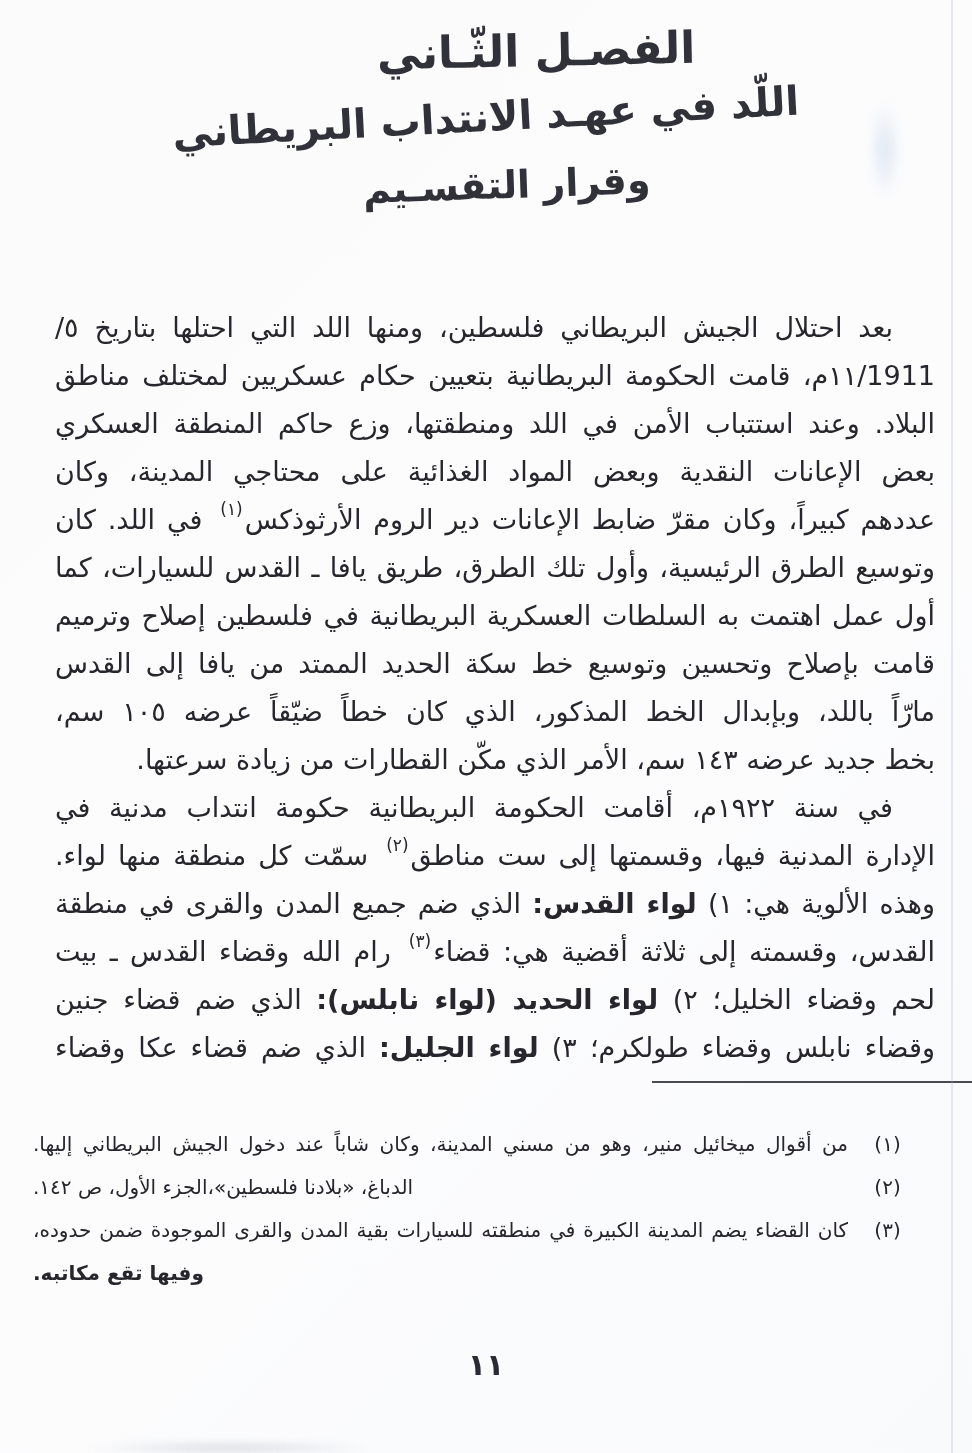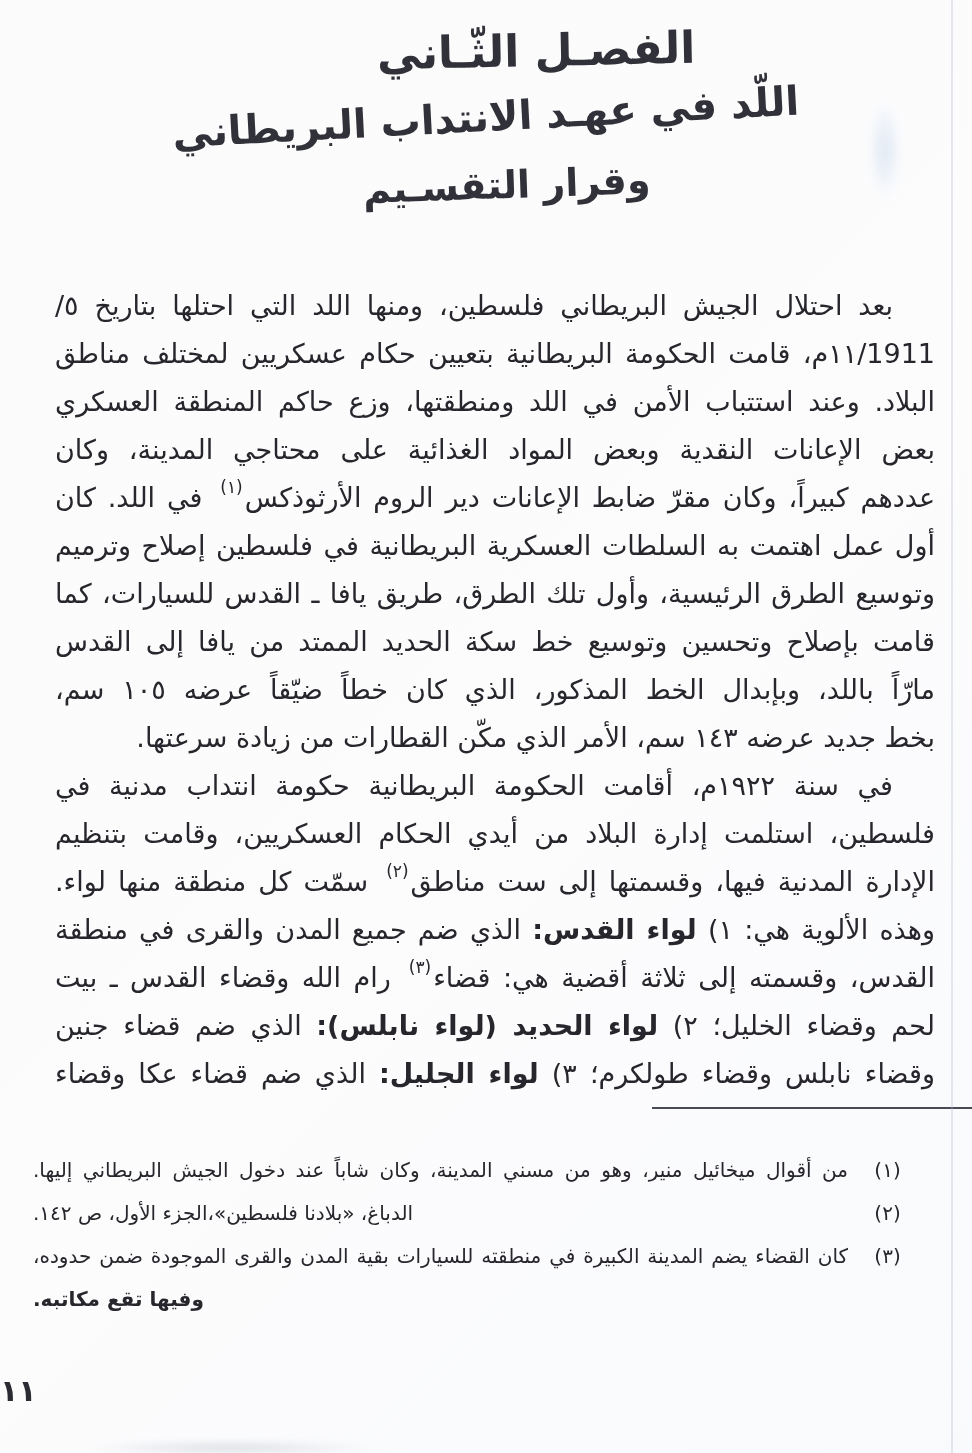--- a/index.html
+++ b/index.html
@@ -36,21 +36,21 @@
   .title-line .cal { display: inline-block; font-weight: bold; color: #31313a; }
   .t1 { height: 58px; line-height: 58px; left: 50px; font-size: 44px; }
   .t1 .cal { transform: rotate(-1.2deg); }
   .t2 { height: 74px; line-height: 74px; left: 0; font-size: 40px; }
   .t2 .cal { transform: rotate(-3deg); }
   .t3 { height: 62px; line-height: 62px; left: 21px; font-size: 38px; }
   .t3 .cal { transform: rotate(-2deg); }
 
   
   .body-text {
-    margin-top: 66px;
+    margin-top: 88px;
     padding: 0 37px 0 55px; 
     font-size: 27px;
   }
   .line {
     height: 48px;
     line-height: 48px;
     text-align: justify;
     text-align-last: justify;
     white-space: normal;
     overflow: visible;
@@ -87,21 +87,21 @@
     text-align: center;
     margin-left: 12px;
   }
   .fn-text { flex: 1 1 auto; text-align: left; }
   .fn-text.just { text-align: justify; text-align-last: justify; }
   .fn-text.cont { margin-right: 92px; font-weight: bold; }
 
   
   .pagenum {
     margin-top: 52px;
-    text-align: left;
+    text-align: center;
     font-size: 30px;
     font-weight: bold;
     color: #2b2b33;
   }
 </style>
 </head>
 <body>
 
 <div class="page">
 
@@ -116,30 +116,29 @@
   </header>
 
   <main class="body-text">
 
     <div class="para">
       <div class="line indent">بعد احتلال الجيش البريطاني فلسطين، ومنها اللد التي احتلها بتاريخ ٥/</div>
       <div class="line">1911/١١م، قامت الحكومة البريطانية بتعيين حكام عسكريين لمختلف مناطق</div>
       <div class="line">البلاد. وعند استتباب الأمن في اللد ومنطقتها، وزع حاكم المنطقة العسكري</div>
       <div class="line">بعض الإعانات النقدية وبعض المواد الغذائية على محتاجي المدينة، وكان</div>
       <div class="line"><span>عددهم كبيراً، وكان مقرّ ضابط الإعانات دير الروم الأرثوذكس</span><span class="fnref">(١)</span><span>في اللد. كان</span></div>
+      <div class="line">وتوسيع الطرق الرئيسية، وأول تلك الطرق، طريق يافا ـ القدس للسيارات، كما</div>
       <div class="line">أول عمل اهتمت به السلطات العسكرية البريطانية في فلسطين إصلاح وترميم</div>
-      <div class="line">وتوسيع الطرق الرئيسية، وأول تلك الطرق، طريق يافا ـ القدس للسيارات، كما</div>
       <div class="line">قامت بإصلاح وتحسين وتوسيع خط سكة الحديد الممتد من يافا إلى القدس</div>
       <div class="line">مارّاً باللد، وبإبدال الخط المذكور، الذي كان خطاً ضيّقاً عرضه ١٠٥ سم،</div>
       <div class="line last">بخط جديد عرضه ١٤٣ سم، الأمر الذي مكّن القطارات من زيادة سرعتها.</div>
     </div>
 
     <div class="para">
       <div class="line indent">في سنة ١٩٢٢م، أقامت الحكومة البريطانية حكومة انتداب مدنية في</div>
-      <div class="line">فلسطين، استلمت إدارة البلاد من أيدي الحكام العسكريين، وقامت بتنظيم</div>
       <div class="line"><span>الإدارة المدنية فيها، وقسمتها إلى ست مناطق</span><span class="fnref">(٢)</span><span>سمّت كل منطقة منها لواء.</span></div>
       <div class="line"><span>وهذه الألوية هي: ١) </span><span class="b">لواء القدس:</span><span> الذي ضم جميع المدن والقرى في منطقة</span></div>
       <div class="line"><span>القدس، وقسمته إلى ثلاثة أقضية هي: قضاء</span><span class="fnref">(٣)</span><span>رام الله وقضاء القدس ـ بيت</span></div>
       <div class="line"><span>لحم وقضاء الخليل؛ ٢) </span><span class="b">لواء الحديد (لواء نابلس):</span><span> الذي ضم قضاء جنين</span></div>
       <div class="line"><span>وقضاء نابلس وقضاء طولكرم؛ ٣) </span><span class="b">لواء الجليل:</span><span> الذي ضم قضاء عكا وقضاء</span></div>
     </div>
 
   </main>
 
   <div class="fnsep"></div>

